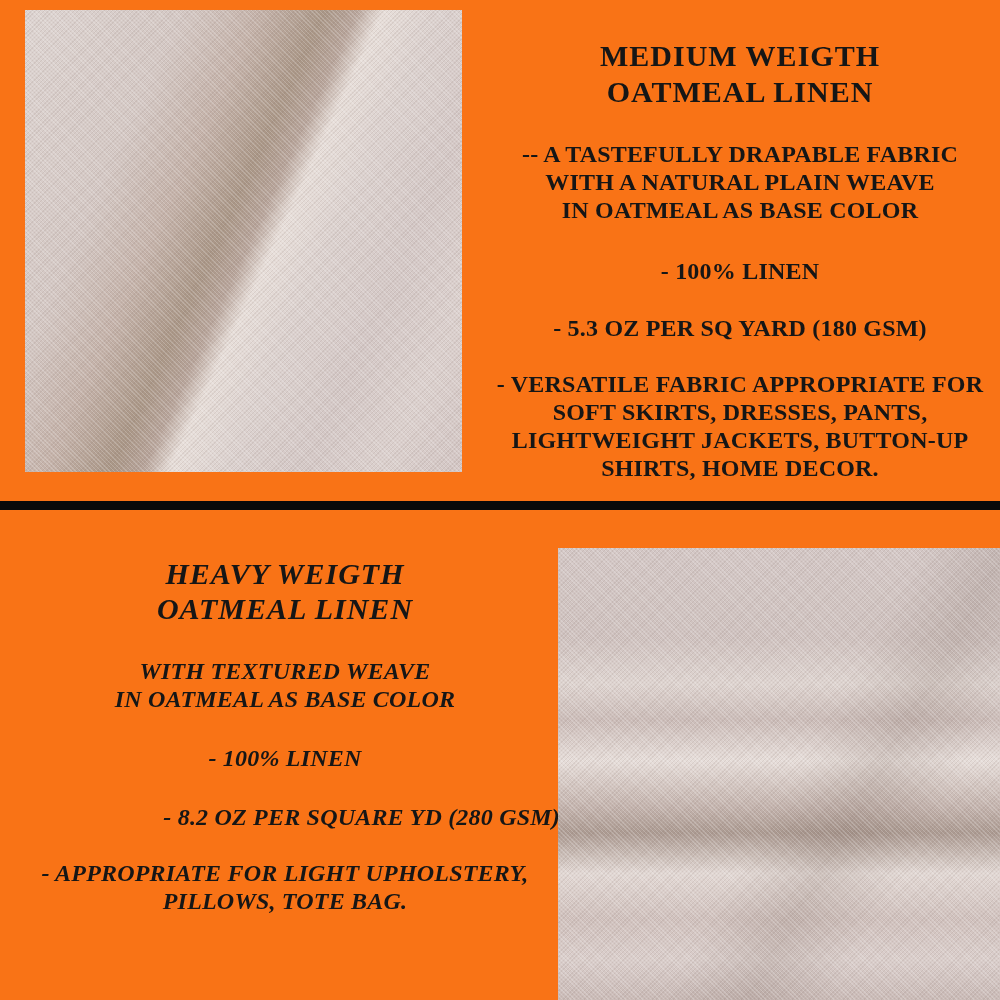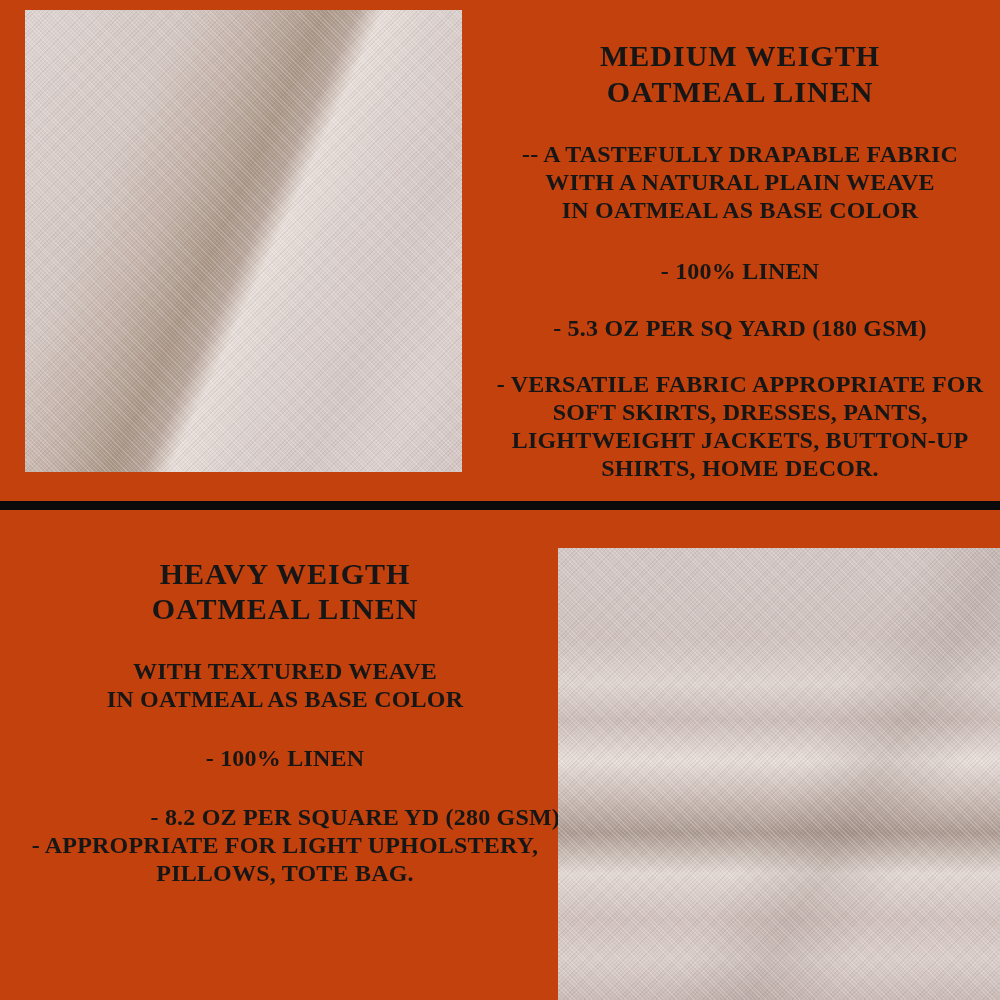--- a/index.html
+++ b/index.html
@@ -68,26 +68,26 @@
     line-height:28px;
     letter-spacing:0.2px;
   }
   .textcol-top .desc{margin-top:30px;}
   .textcol-top .comp{margin-top:33px;}
   .textcol-top .weight{margin-top:29px;}
   .textcol-top .uses{margin-top:28px;}
   .textcol-bottom .desc{margin-top:31px;}
   .textcol-bottom .comp{margin-top:31px;}
   .textcol-bottom .weight{margin-top:31px;text-align:right;}
-  .textcol-bottom .uses{}
+  .textcol-bottom .uses{margin-top:28px;}
 </style>
 </head>
 <body>
 
-<div class="canvas" style="background: #c2410c;">
+<div class="canvas" style="background: #f97316;">
 
   <section>
     <div class="photo photo-medium" style="background-color: rgb(214, 202, 199);"></div>
 
     <div class="textcol textcol-top" style="color: rgb(22, 22, 22);">
       <div class="title">
         <div>MEDIUM WEIGTH</div>
         <div>OATMEAL LINEN</div>
       </div>
       <div class="block desc">
@@ -102,21 +102,21 @@
         <div>SOFT SKIRTS, DRESSES, PANTS,</div>
         <div>LIGHTWEIGHT JACKETS, BUTTON-UP</div>
         <div>SHIRTS, HOME DECOR.</div>
       </div>
     </div>
   </section>
 
   <div class="divider" style="background: rgb(10, 10, 10);"></div>
 
   <section>
-    <div class="textcol textcol-bottom" style="color: rgb(22, 22, 22);">
+    <div class="textcol textcol-bottom" style="color: rgb(22, 22, 22); font-style: italic;">
       <div class="title">
         <div>HEAVY WEIGTH</div>
         <div>OATMEAL LINEN</div>
       </div>
       <div class="block desc">
         <div>WITH TEXTURED WEAVE</div>
         <div>IN OATMEAL AS BASE COLOR</div>
       </div>
       <div class="block comp">- 100% LINEN</div>
       <div class="block weight">- 8.2 OZ PER SQUARE YD (280 GSM)</div>

